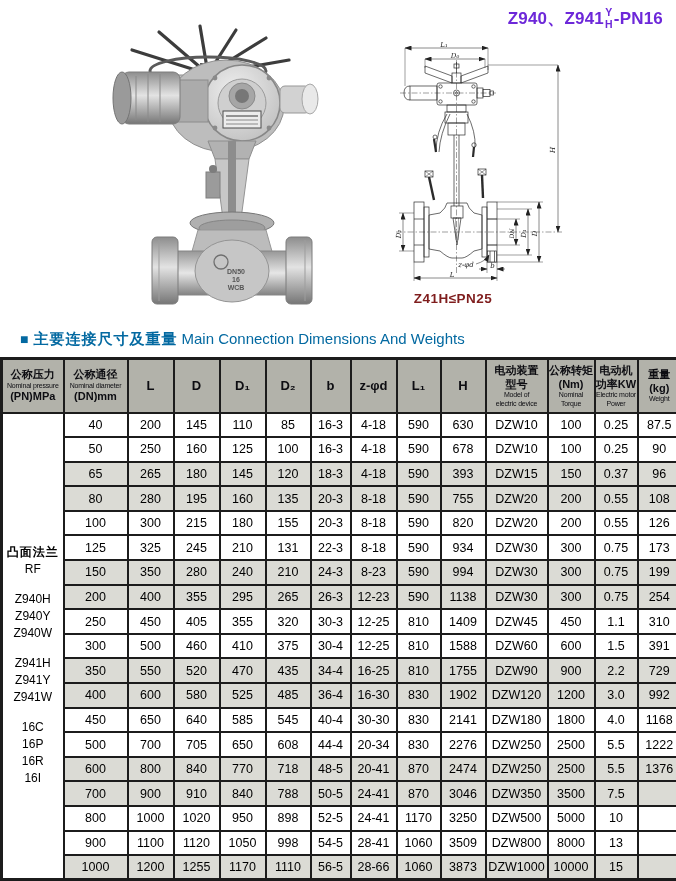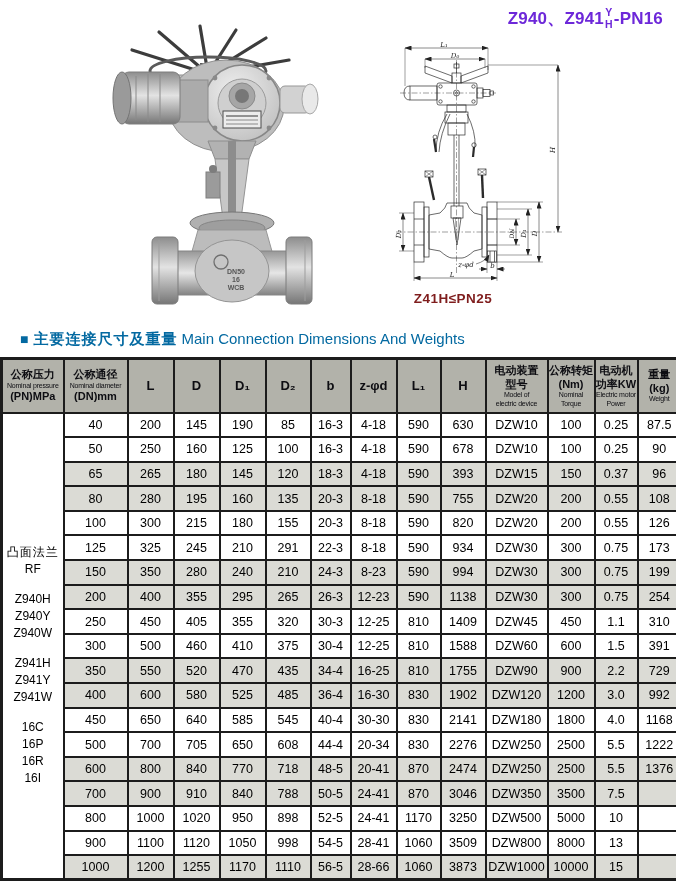--- a/index.html
+++ b/index.html
@@ -47,21 +47,21 @@
   thead{background:#b2b2aa;}
   thead tr{height:54px;}
   tbody tr{height:24.6px;}
   tbody tr.shaded td{background:#dbdbd5;}
   td{font-size:12.5px;font-weight:400;color:#000;}
   .h-cn{font-size:11px;font-weight:700;line-height:1.25;}
   .h-en{font-size:7px;font-weight:400;line-height:1.15;letter-spacing:-.2px;}
   .h-dim{font-size:13px;font-weight:700;}
   .group-cell{background:#fff !important;}
   .group-cell .gl{line-height:17px;font-size:12px;font-weight:400;}
-  .group-cell .gl.bold{font-weight:400;letter-spacing:1px;margin-top:40px;}
+  .group-cell .gl.bold{font-weight:700;letter-spacing:1px;margin-top:40px;}
   .group-cell .gl.blank{height:13px;line-height:13px;}
 </style>
 </head>
 <body>
 
 <div class="page-title">
   <span>Z940、Z941</span>
   <span class="stack">
     <span>Y</span>
     <span>H</span>
@@ -387,21 +387,21 @@
             <div class="gl">Z941W</div>
             <div class="gl blank"></div>
             <div class="gl">16C</div>
             <div class="gl">16P</div>
             <div class="gl">16R</div>
             <div class="gl">16I</div>
           </td>
           <td>40</td>
           <td>200</td>
           <td>145</td>
-          <td>190</td>
+          <td>110</td>
           <td>85</td>
           <td>16-3</td>
           <td>4-18</td>
           <td>590</td>
           <td>630</td>
           <td>DZW10</td>
           <td>100</td>
           <td>0.25</td>
           <td>87.5</td>
         </tr>
@@ -463,21 +463,21 @@
           <td>DZW20</td>
           <td>200</td>
           <td>0.55</td>
           <td>126</td>
         </tr>
         <tr>
           <td>125</td>
           <td>325</td>
           <td>245</td>
           <td>210</td>
-          <td>291</td>
+          <td>131</td>
           <td>22-3</td>
           <td>8-18</td>
           <td>590</td>
           <td>934</td>
           <td>DZW30</td>
           <td>300</td>
           <td>0.75</td>
           <td>173</td>
         </tr>
         <tr class="shaded">

